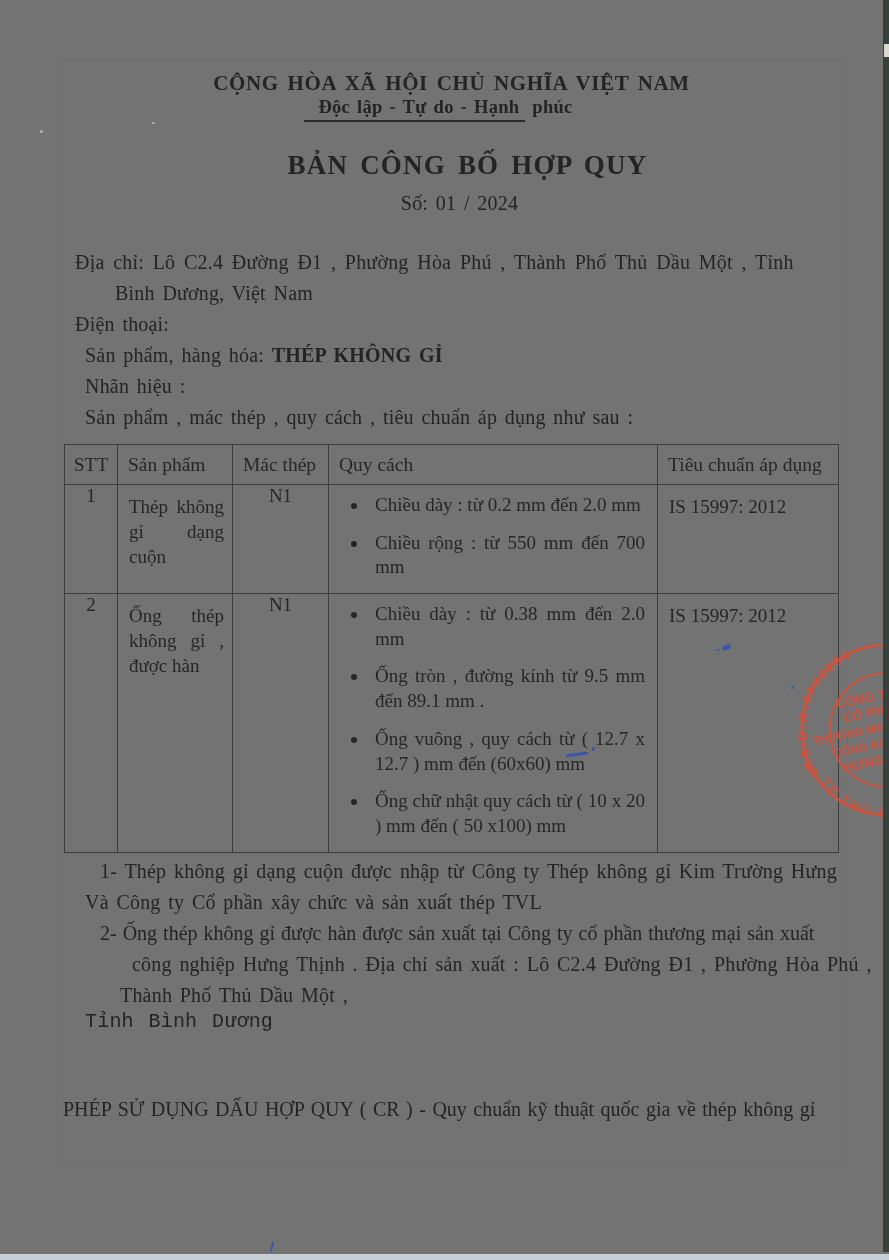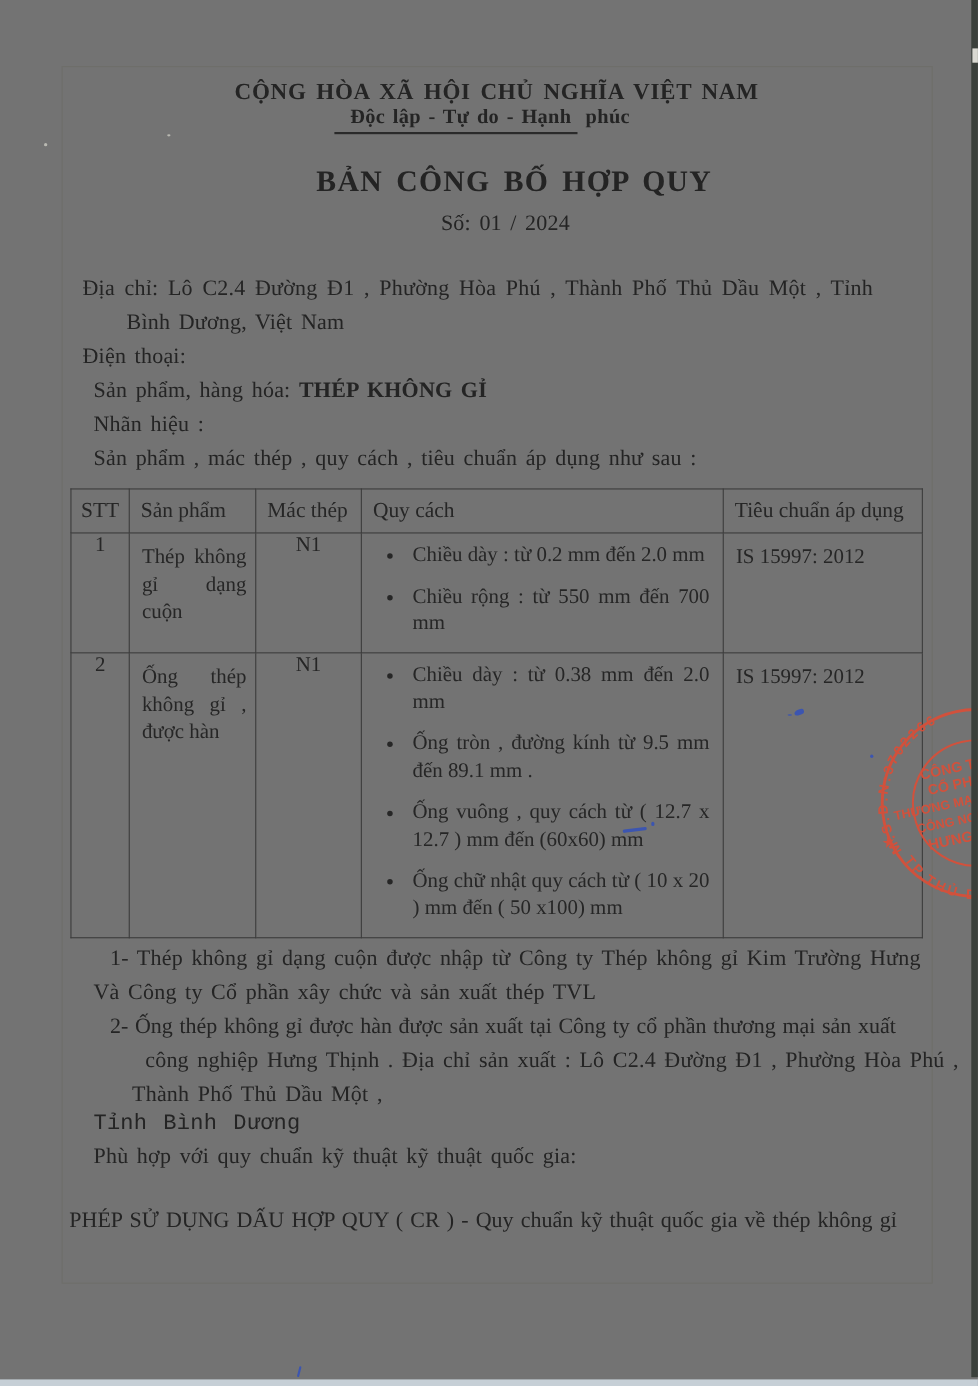--- a/index.html
+++ b/index.html
@@ -167,21 +167,20 @@
     </tr>
   </tbody>
     </table>
 
   <div class="line" style="left:100px;top:858px;">1- Thép không gỉ dạng cuộn được nhập từ Công ty Thép không gỉ Kim Trường Hưng</div>
   <div class="line" style="left:85px;top:889px;">Và Công ty Cổ phần xây chức và sản xuất thép TVL</div>
   <div class="line" style="left:100px;top:920px;word-spacing:1px;letter-spacing:0;">2- Ống thép không gỉ được hàn được sản xuất tại Công ty cổ phần thương mại sản xuất</div>
   <div class="line" style="left:120px;top:951px;margin-left:12px;">công nghiệp Hưng Thịnh . Địa chỉ sản xuất : Lô C2.4 Đường Đ1 , Phường Hòa Phú ,</div>
   <div class="line" style="left:120px;top:982px;">Thành Phố Thủ Dầu Một ,</div>
   <div class="line" style="left:85px;top:1009px;font-family:Liberation Mono, monospace;">Tỉnh Bình Dương</div>
-  <div class="line" style="left:85px;top:1038px;">Phù hợp với quy chuẩn kỹ thuật kỹ thuật quốc gia:</div>
   <div class="line" style="left:63px;top:1096px;word-spacing:1.5px;letter-spacing:0;">PHÉP SỬ DỤNG DẤU HỢP QUY ( CR ) -  Quy chuẩn kỹ thuật quốc gia về thép không gỉ</div>
 
   <div class="ink" style="left:566px;top:753px;width:22px;height:2.5px;transform:rotate(-7deg);border-radius:2px;"></div>
   <div class="ink" style="left:592px;top:747px;width:3px;height:4px;border-radius:50%;"></div>
   <div class="ink" style="left:722px;top:645px;width:9px;height:5px;border-radius:60% 40% 50% 50%;transform:rotate(-18deg);"></div>
   <div class="ink" style="left:716px;top:649px;width:4px;height:2px;border-radius:50%;opacity:.7;"></div>
   <div class="ink" style="left:791px;top:686px;width:3px;height:3px;border-radius:50%;"></div>
   <div class="ink" style="left:271px;top:1242px;width:2px;height:10px;transform:rotate(14deg);border-radius:2px;"></div>
 
   <svg class="stamp-svg" width="210" height="266" viewBox="0 0 210 266">

